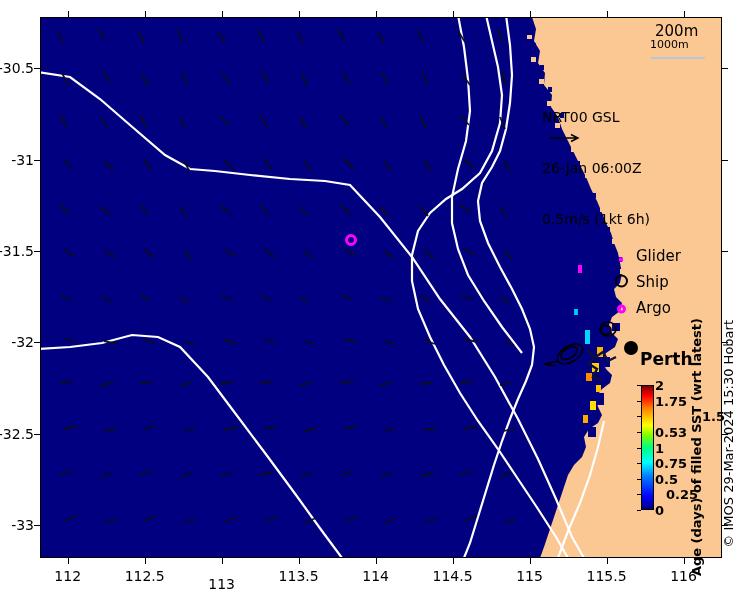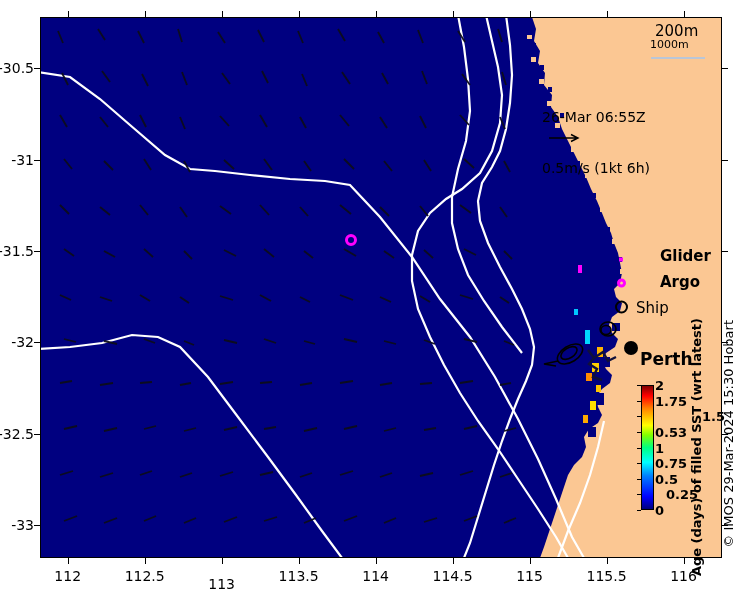--- a/index.html
+++ b/index.html
@@ -34,21 +34,21 @@
   
   #gsl-arrow{position:absolute;left:549px;top:133px;width:36px;height:10px;}
 
   
   #legend{position:absolute;left:612px;top:243px;width:110px;}
   .leg-row{position:relative;height:26px;}
   .leg-sym{position:absolute;left:0;top:50%;transform:translateY(-50%);
        width:18px;text-align:center;}
   .leg-txt{position:absolute;left:24px;top:50%;transform:translateY(-50%);
        font-size:15px;color:#000;white-space:nowrap;}
-  .leg-txt.bold{font-weight:bold;margin-left:24px;}
+  .leg-txt.bold{font-weight:normal;}
   .dot-glider{display:inline-block;width:4px;height:4px;background:#ff00ff;}
   .ring-argo{display:inline-block;width:9px;height:9px;border:3px solid #ff00ff;
        border-radius:50%;box-sizing:border-box;}
   .ring-ship{display:inline-block;width:13px;height:13px;border:2px solid #000;
        border-radius:50%;box-sizing:border-box;}
 
   
   #perth-dot{position:absolute;left:624px;top:341px;width:14px;height:14px;
        border-radius:50%;background:#000;}
   #perth-label{position:absolute;left:640px;top:349px;font-size:17px;
@@ -344,42 +344,43 @@
     </svg>
   </div>
   <div id="plotframe"></div>
 
 
   <div class="anno" id="scale-200">200m</div>
   <div class="anno" id="scale-1000">1000m</div>
   <div id="scale-line"></div>
 
   <div class="anno" id="gsl-block">
-    <div>26-Mar 06:55Z</div>
+    <div>NRT00 GSL</div>
+    <div>26-Jan 06:00Z</div>
     <div>0.5m/s (1kt 6h)</div>
   </div>
   <svg id="gsl-arrow" viewBox="0 0 36 10">
     <path d="M 0,5 L 28,5 M 22,1.5 L 29,5 L 22,8.5" fill="none" stroke="#000" stroke-width="1.4"></path>
   </svg>
 
   <div id="legend">
     <div class="leg-row">
       <span class="leg-sym">
         <span class="dot-glider"></span></span>
       <span class="leg-txt bold">Glider</span>
     </div>
     <div class="leg-row">
       <span class="leg-sym">
-        <span class="ring-argo"></span></span>
-      <span class="leg-txt bold">Argo</span>
+        <span class="ring-ship"></span></span>
+      <span class="leg-txt">Ship</span>
     </div>
     <div class="leg-row">
       <span class="leg-sym">
-        <span class="ring-ship"></span></span>
-      <span class="leg-txt">Ship</span>
+        <span class="ring-argo"></span></span>
+      <span class="leg-txt bold">Argo</span>
     </div>
   </div>
 
   <div id="perth-dot"></div>
   <div id="perth-label">Perth</div>
 
   <div id="cbar"></div>
   <div id="cbar-title">Age (days) of filled SST (wrt latest)</div>
   <div id="copyright">© IMOS 29-Mar-2024 15:30 Hobart</div>
 

